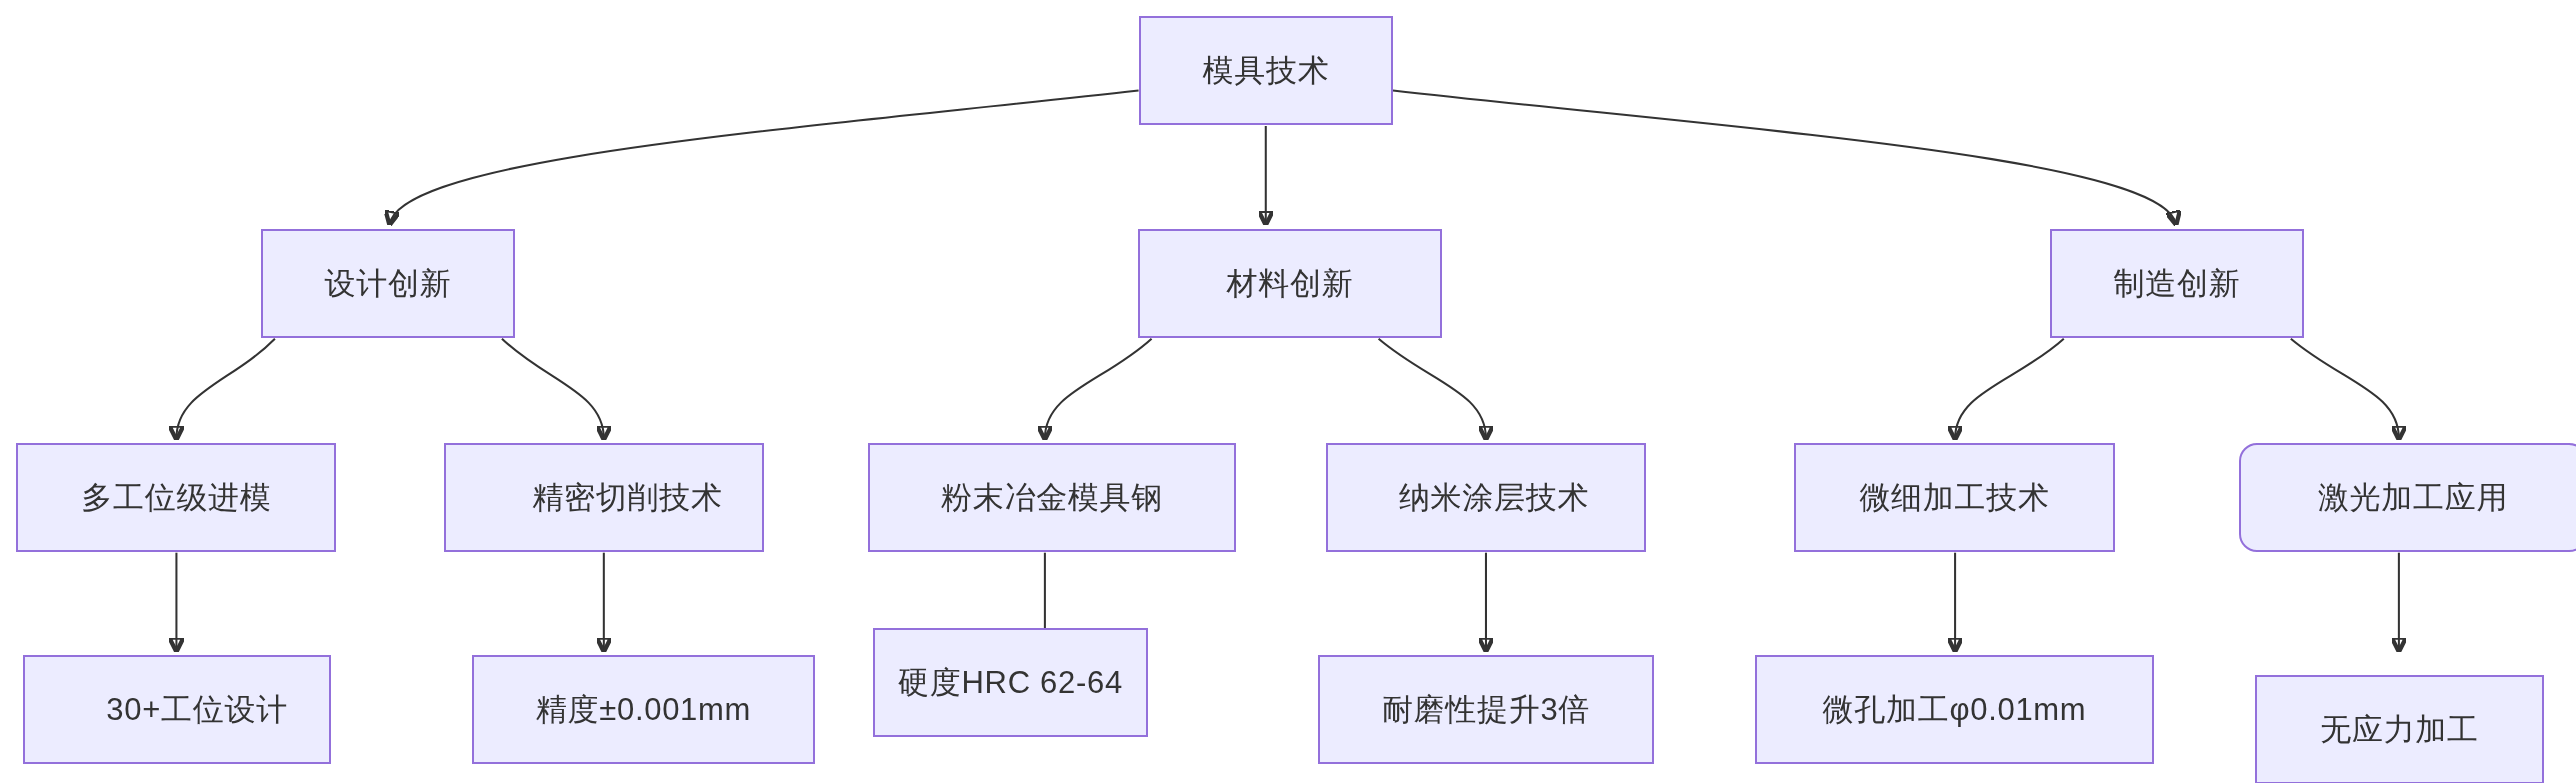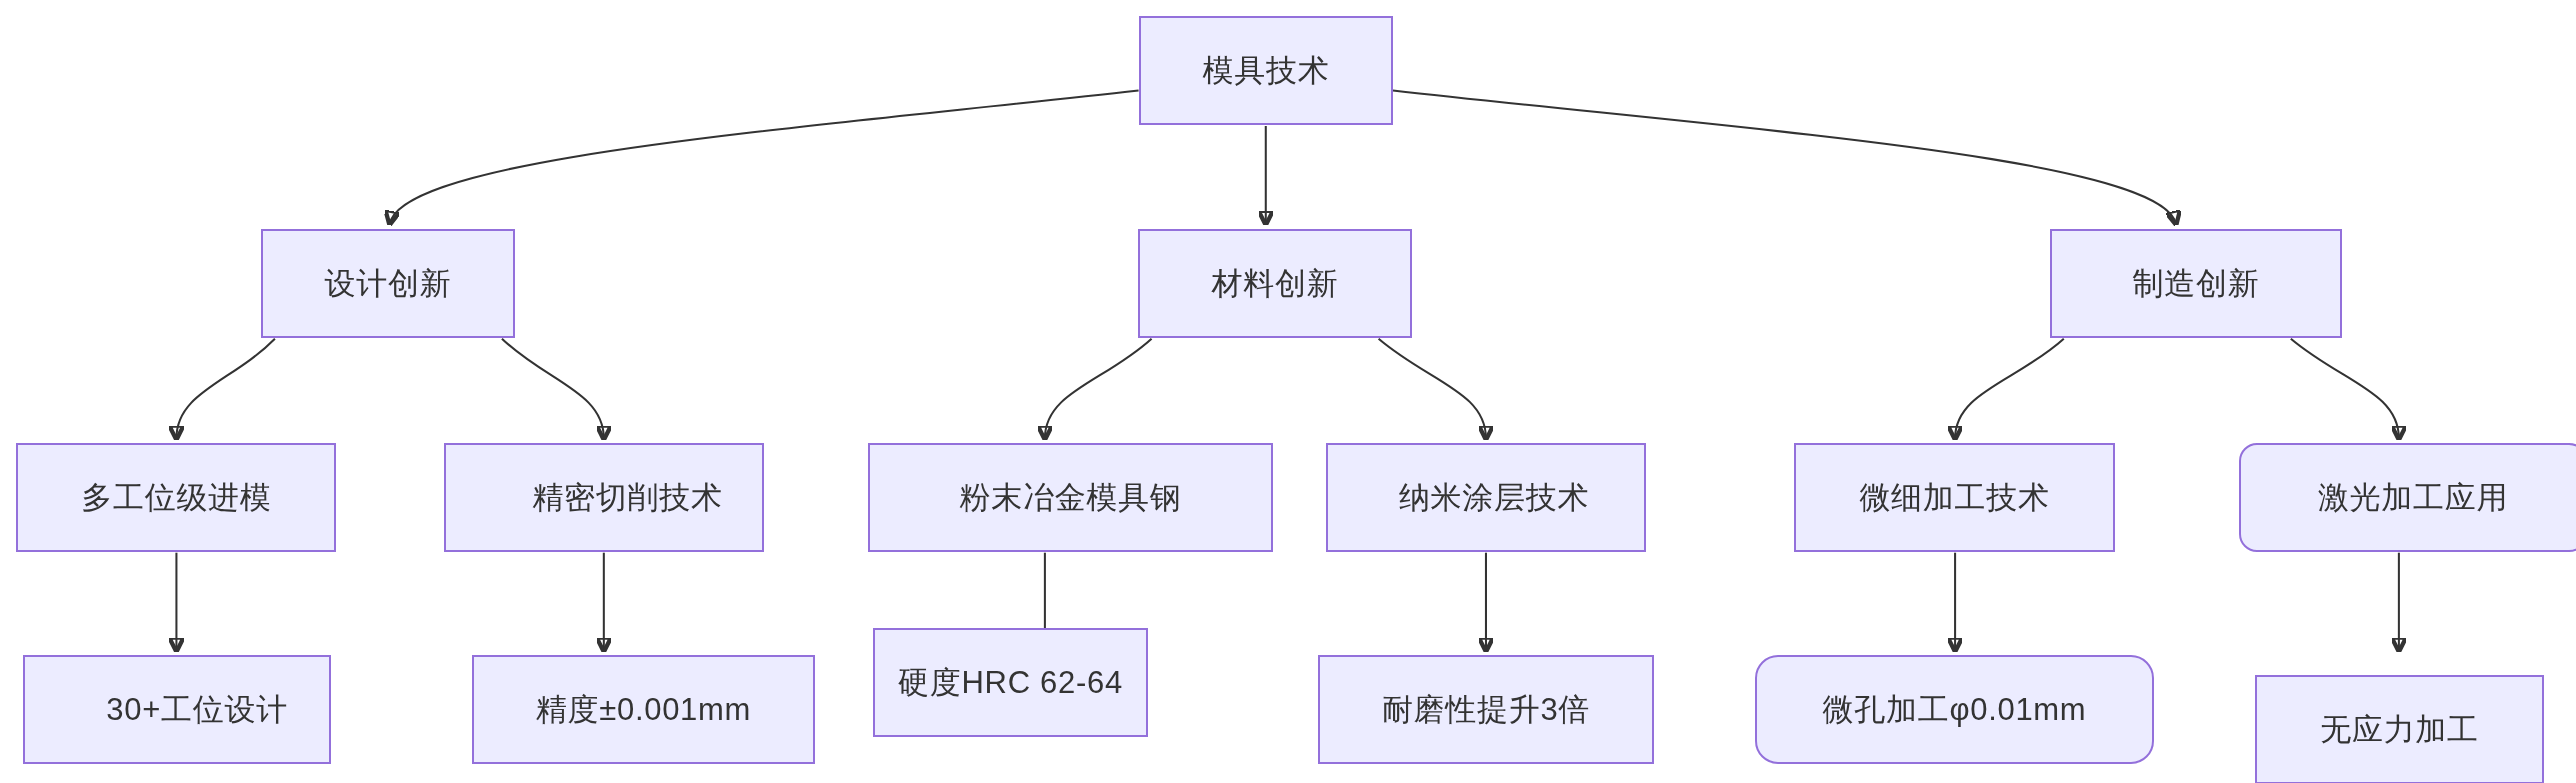--- a/index.html
+++ b/index.html
@@ -70,34 +70,34 @@
     <path d="M 3508 808 L 3508 951" marker-end="url(#arrow)"></path>
   </svg>
 
   <div class="node" style="left:1139px; top:16.4px; width:254px;">
     <span class="node-label">模具技术</span>
   </div>
 
   <div class="node" style="left:261px; top:229px; width:254px;">
     <span class="node-label">设计创新</span>
   </div>
-  <div class="node" style="left:1138px; top:229px; width:274px;">
+  <div class="node" style="left:1138px; top:229px; width:304px;">
     <span class="node-label">材料创新</span>
   </div>
-  <div class="node" style="left:2050px; top:229px; width:292px;">
+  <div class="node" style="left:2050px; top:229px; width:254px;">
     <span class="node-label">制造创新</span>
   </div>
 
   <div class="node" style="left:16.4px; top:443px; width:320px;">
     <span class="node-label">多工位级进模</span>
   </div>
   <div class="node" style="left:444px; top:443px; width:320px;padding-left:47px;">
     <span class="node-label">精密切削技术</span>
   </div>
-  <div class="node" style="left:868px; top:443px; width:405px;">
+  <div class="node" style="left:868px; top:443px; width:368px;">
     <span class="node-label">粉末冶金模具钢</span>
   </div>
   <div class="node" style="left:1326px; top:443px; width:320px;padding-left:16px;">
     <span class="node-label">纳米涂层技术</span>
   </div>
   <div class="node" style="left:1794px; top:443px; width:321px;">
     <span class="node-label">微细加工技术</span>
   </div>
   <div class="node" style="left:2239px; top:443px; width:348px;border-radius:18px;">
     <span class="node-label">激光加工应用</span>
@@ -108,21 +108,21 @@
   </div>
   <div class="node" style="left:432px; top:655px; width:343px;margin-left:40px;">
     <span class="node-label">精度±0.001mm</span>
   </div>
   <div class="node" style="left:873px; top:628px; width:275px;">
     <span class="node-label">硬度HRC 62-64</span>
   </div>
   <div class="node" style="left:1318px; top:655px; width:336px;">
     <span class="node-label">耐磨性提升3倍</span>
   </div>
-  <div class="node" style="left:1755px; top:655px; width:399px;border-radius:23px;">
+  <div class="node" style="left:1755px; top:655px; width:399px;">
     <span class="node-label">微孔加工φ0.01mm</span>
   </div>
   <div class="node" style="left:2255px; top:655px; width:289px;margin-top:20px;">
     <span class="node-label">无应力加工</span>
   </div>
 
 </div>
 
 
 </body></html>

